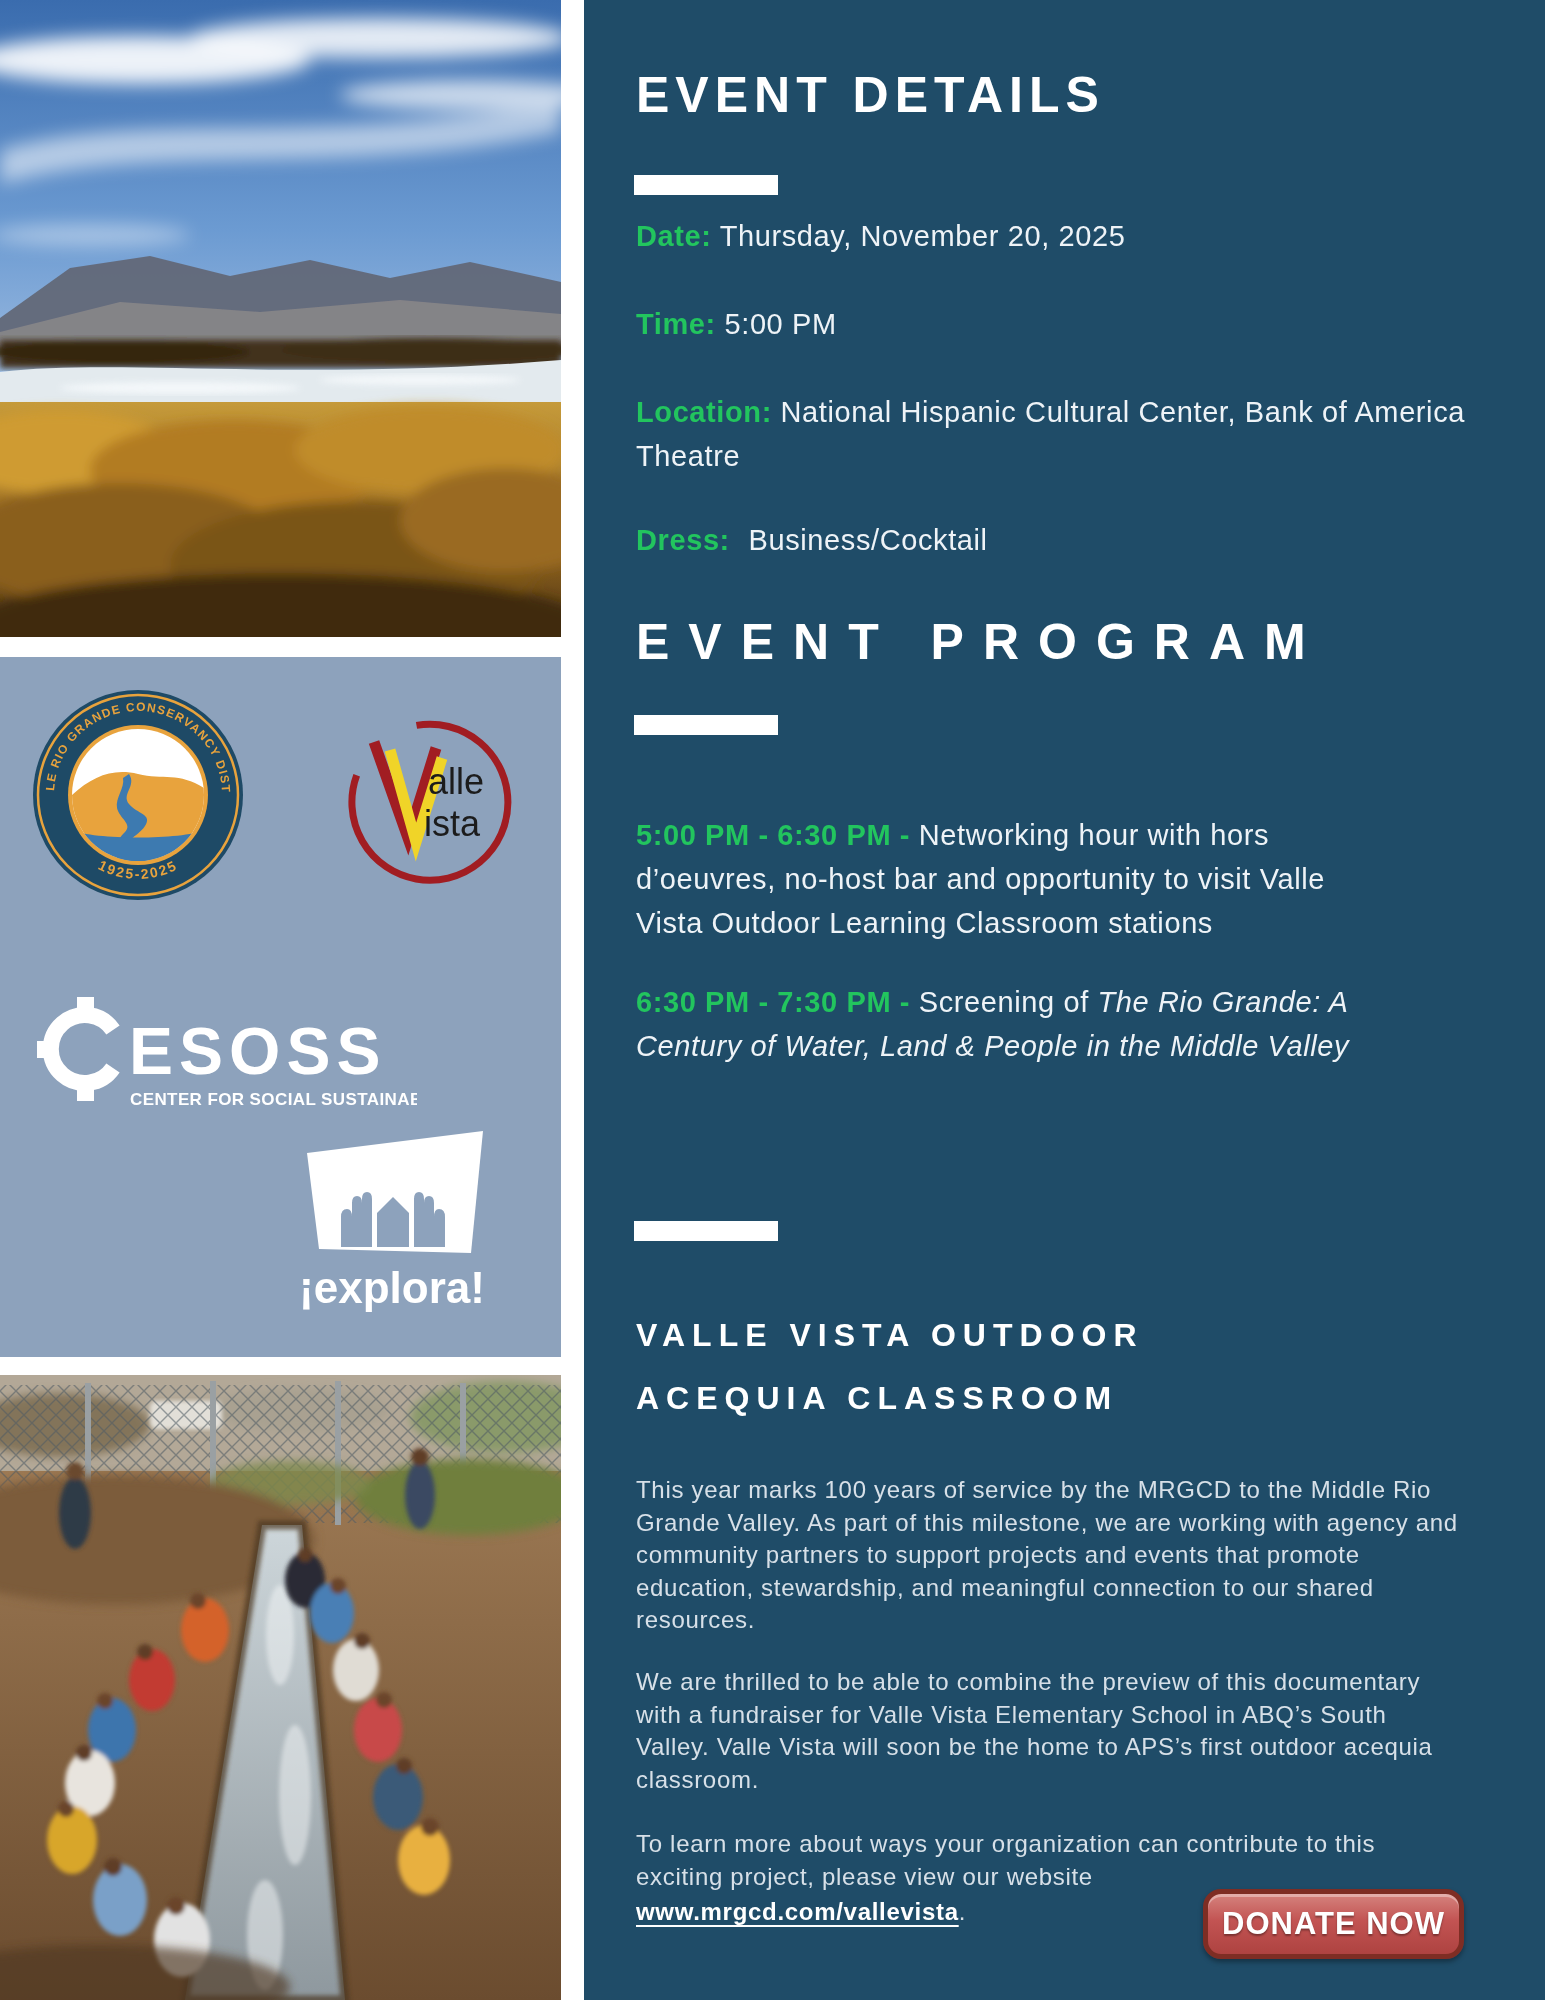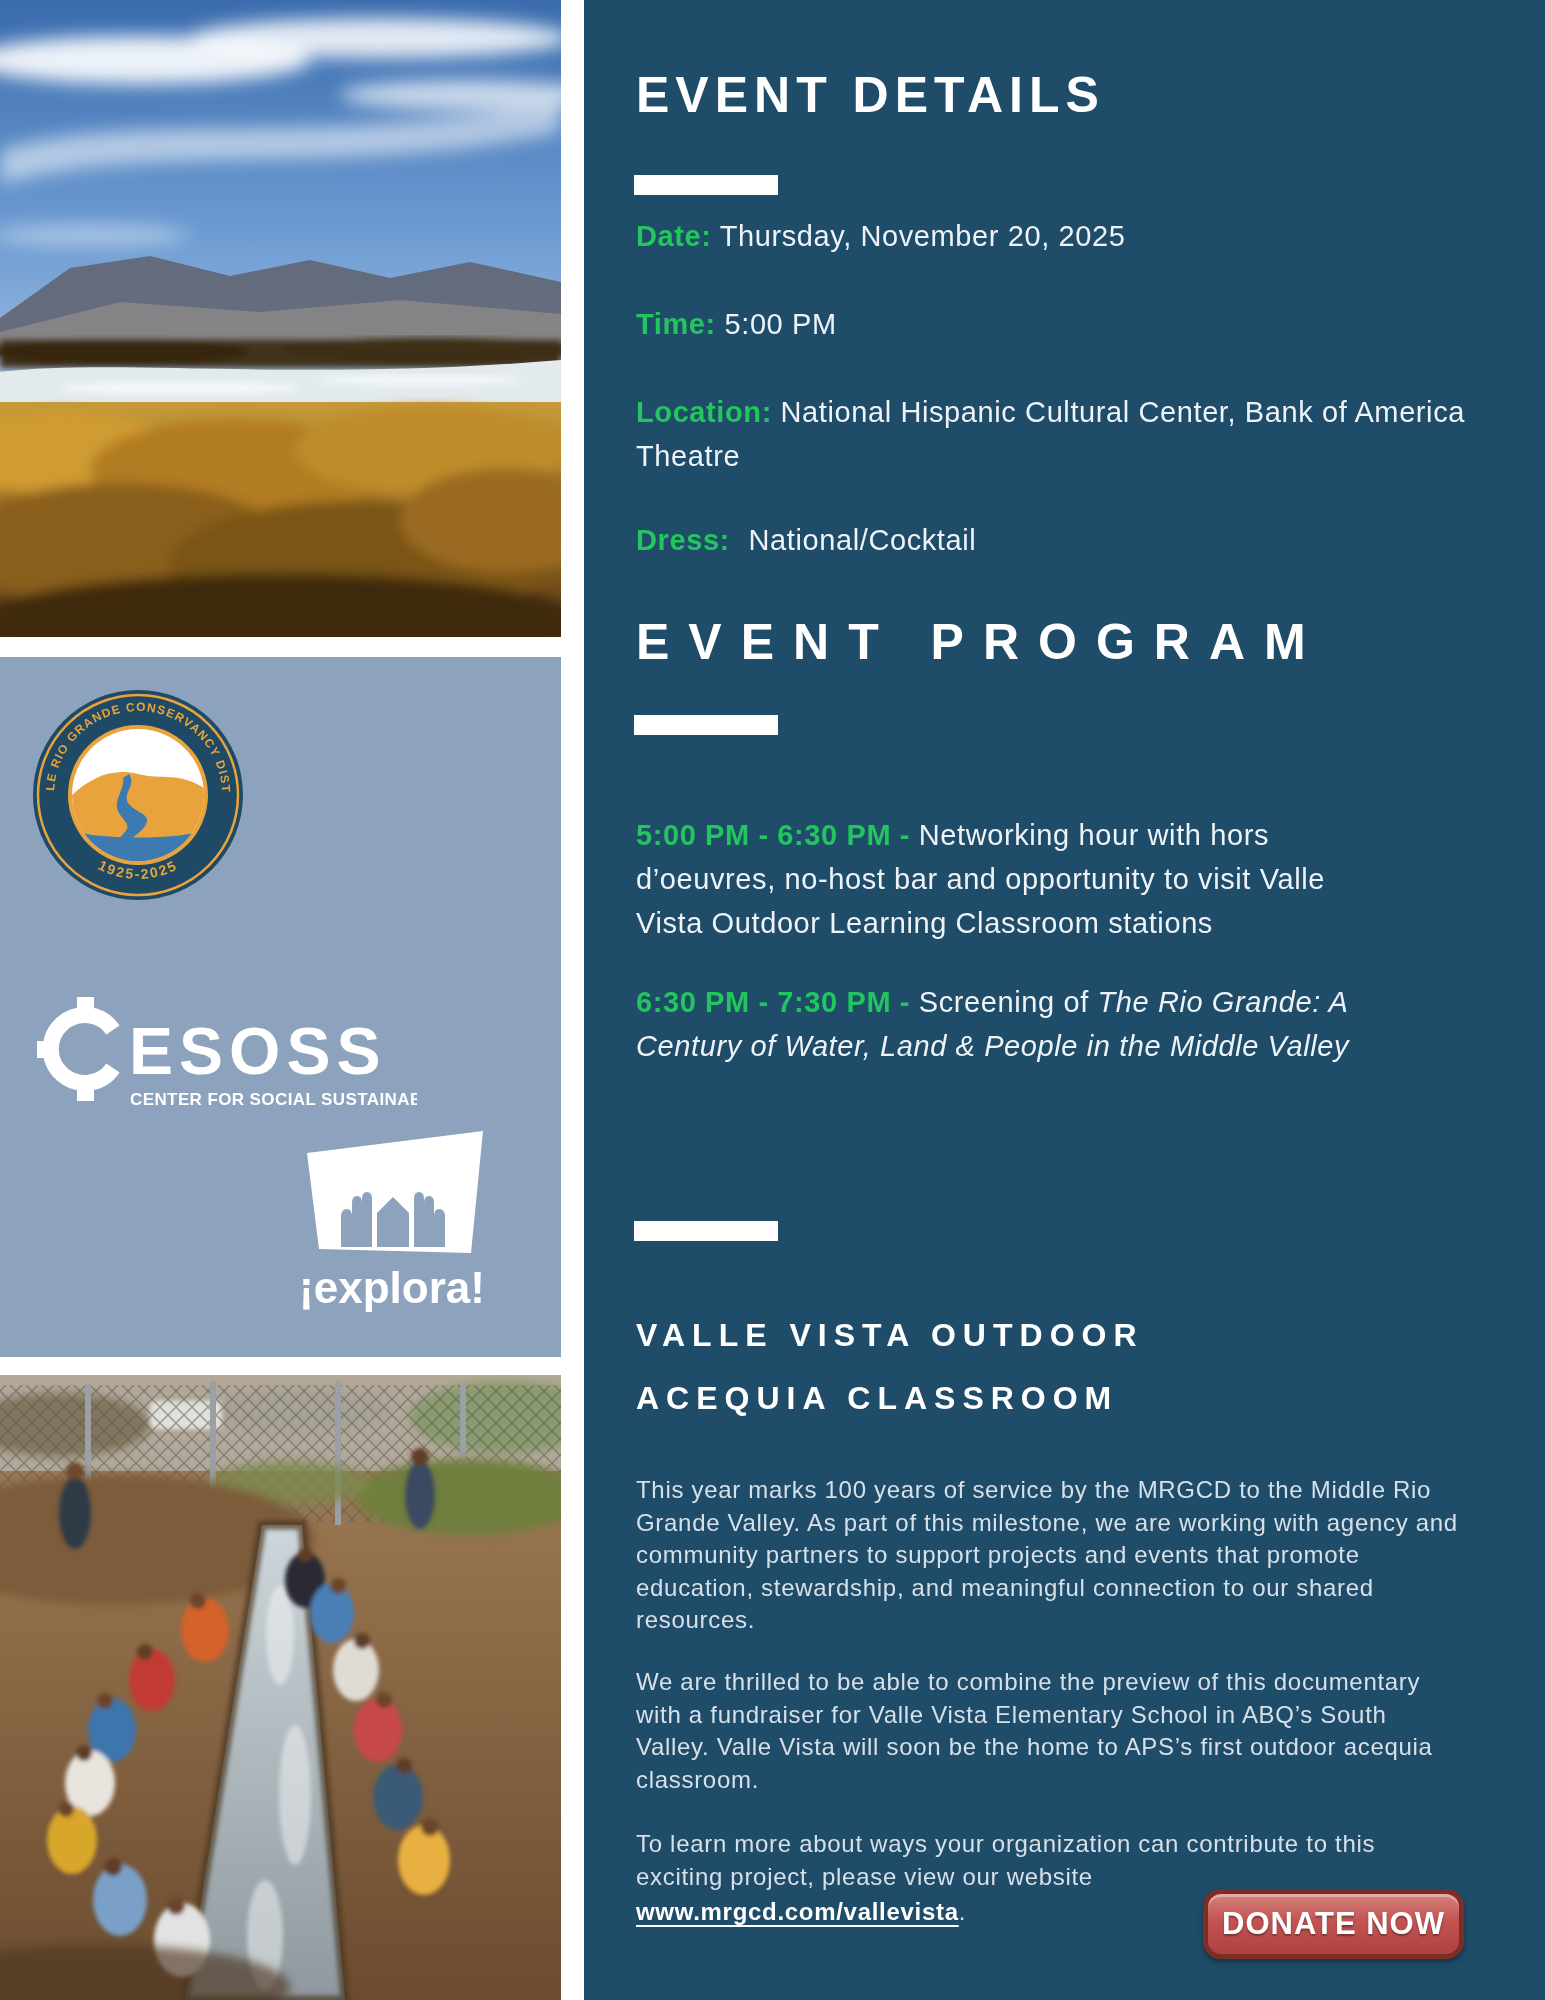--- a/index.html
+++ b/index.html
@@ -147,20 +147,29 @@
         </g>
         <text font-size="12" font-weight="700" fill="#e8a33d" letter-spacing="1.2">
           <textPath href="#arcTop" startOffset="50%" text-anchor="middle">MIDDLE RIO GRANDE CONSERVANCY DISTRICT</textPath>
         </text>
         <text font-size="14" font-weight="700" fill="#e8a33d" letter-spacing="2">
           <textPath href="#arcBot" startOffset="50%" text-anchor="middle">1925-2025</textPath>
         </text>
       </svg>
     </div>
 
+    <div class="logo" style="left:330px;top:45px;">
+      <svg width="190" height="190" viewBox="0 0 190 190">
+        <path d="M 86.5,23.4 A 78,78 0 1 1 26.7,73.3" fill="none" stroke="#a11d22" stroke-width="7"></path>
+        <path d="M44,40 L78,136 L106,46" fill="none" stroke="#a11d22" stroke-width="11"></path>
+        <path d="M60,48 L86,140 L112,56" fill="none" stroke="#f0d428" stroke-width="11"></path>
+        <text x="98" y="92" font-size="36" fill="#1c1c1c">alle</text>
+        <text x="94" y="134" font-size="36" fill="#1c1c1c">ista</text>
+      </svg>
+    </div>
 
     <div class="logo" style="left:37px;top:340px;">
       <svg width="380" height="125" viewBox="0 0 380 125">
         <g>
           <path d="M 76,33 A 34,34 0 1 0 76,71" fill="none" stroke="#ffffff" stroke-width="16"></path>
           <rect x="40" y="0" width="17" height="12" fill="#ffffff"></rect>
           <rect x="0" y="44" width="12" height="17" fill="#ffffff"></rect>
           <rect x="40" y="92" width="17" height="12" fill="#ffffff"></rect>
         </g>
         <text x="92" y="77" font-size="66" font-weight="700" fill="#ffffff" letter-spacing="6">ESOSS</text>
@@ -278,21 +287,21 @@
       <p class="detail d-time">
         <b>Time:</b>
         <span>5:00 PM</span>
       </p>
       <p class="detail d-loc">
         <b>Location:</b>
         <span>National Hispanic Cultural Center, Bank of America Theatre</span>
       </p>
       <p class="detail d-dress">
         <b>Dress:</b>
-        <span>National/Cocktail</span>
+        <span>Business/Cocktail</span>
       </p>
 
       <div class="h1 program">EVENT PROGRAM</div>
       <div class="bar bar2"></div>
 
       <p class="prog p1">
         <b>5:00 PM - 6:30 PM -</b>
         <span>Networking hour with hors d’oeuvres, no-host bar and opportunity to visit Valle Vista Outdoor Learning Classroom stations</span>
       </p>
       <p class="prog p2">

